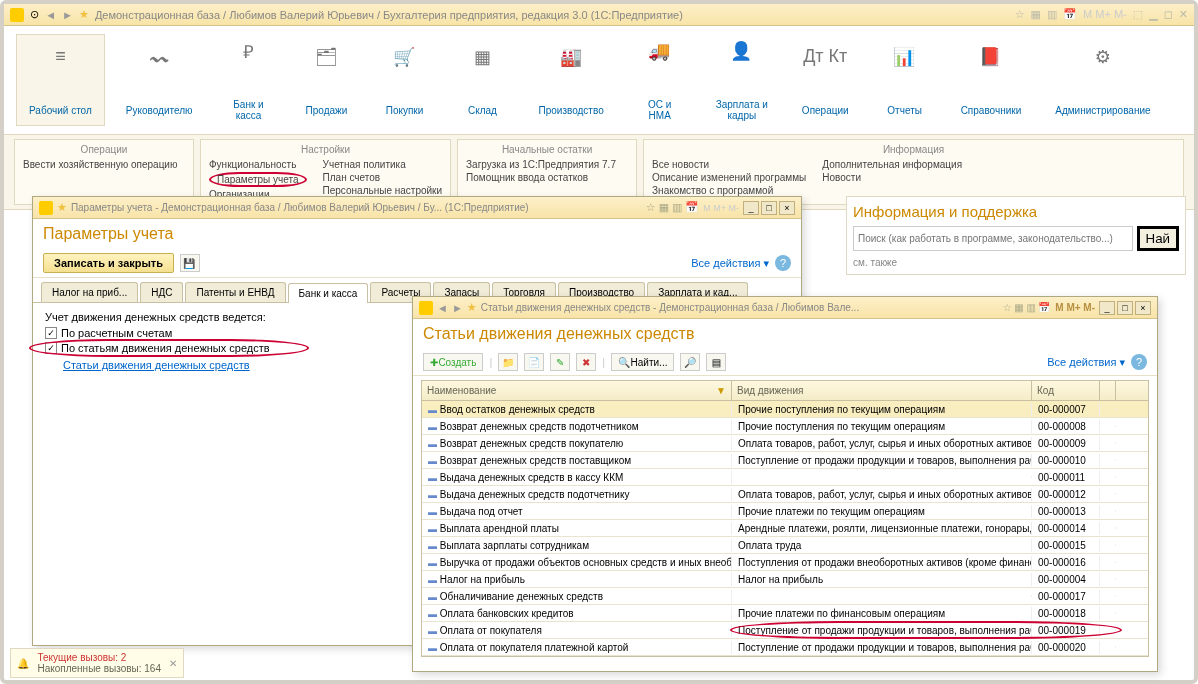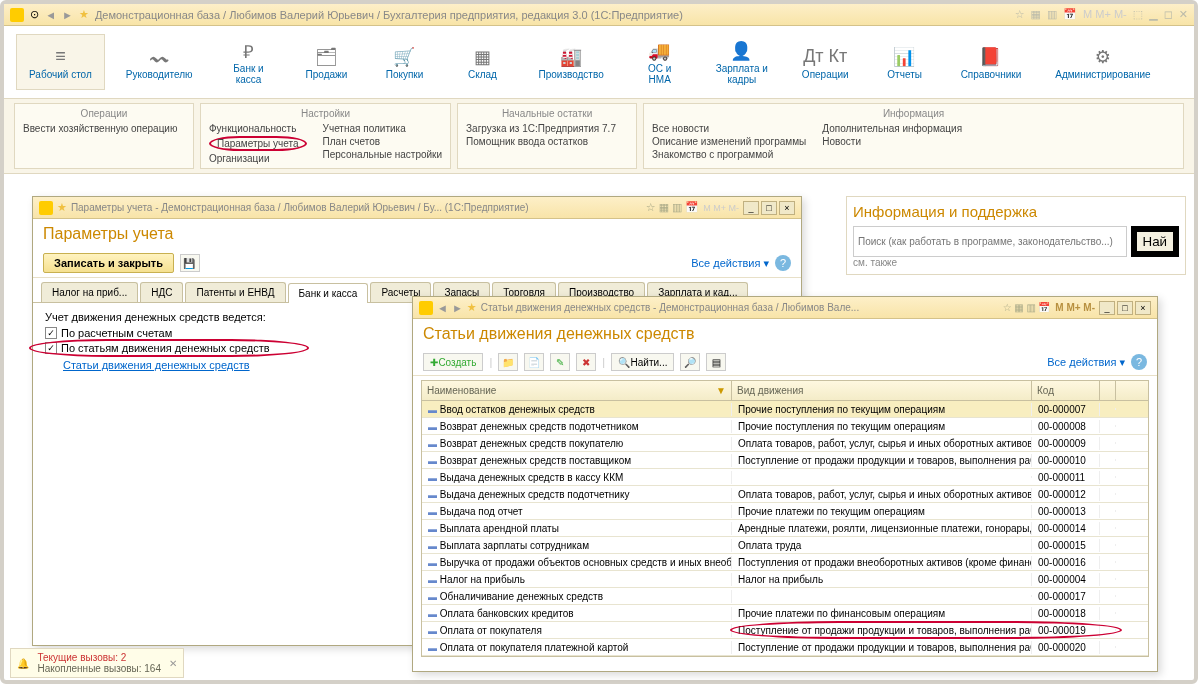--- a/index.html
+++ b/index.html
@@ -10,21 +10,21 @@
 .nav-arrow { color: #999; cursor: pointer; }
 .star { color: #f0c040; }
 .title-text { color: #888; font-size: 11px; flex: 1; white-space: nowrap; overflow: hidden; text-overflow: ellipsis; }
 .tb-right { display: flex; gap: 6px; }
 .tb-right span { color: #bba; font-size: 11px; }
 
 .main-nav { display: flex; background: #fff; border-bottom: 1px solid #e0d8c0; padding: 8px 12px; gap: 8px; }
 .nav-item { display: flex; flex-direction: column; align-items: center; justify-content: center; padding: 4px 12px; min-width: 70px; cursor: pointer; border: 1px solid transparent; }
 .nav-item.active { border: 1px solid #e0d8c0; background: #f9f5e8; }
 .nav-icon { font-size: 18px; color: #777; height: 24px; display: flex; align-items: center; }
-.nav-label { font-size: 10px; color: #0066aa; text-align: center; line-height: 1.1; }
+.nav-label { font-size: 10px; color: #0066aa; text-align: center; line-height: 1.1; margin-top: 36px; }
 
 .sub-panels { display: flex; background: #f9f5e8; padding: 4px 10px; gap: 6px; border-bottom: 1px solid #e0d8c0; }
 .sub-panel { border: 1px solid #e0d8c0; background: #fdfbf2; padding: 2px; min-width: 180px; }
 .sub-panel-title { text-align: center; color: #888; font-size: 10px; padding: 2px; }
 .sub-panel-body { display: flex; gap: 16px; padding: 2px 6px; }
 .sub-col { display: flex; flex-direction: column; gap: 2px; }
 .sub-link { color: #444; font-size: 10px; white-space: nowrap; cursor: pointer; }
 .highlight-oval { border: 2px solid #cc0033; border-radius: 50%/80%; padding: 0 6px; display: inline-block; }
 
 .window { position: absolute; background: #fff; border: 1px solid #b0a880; box-shadow: 3px 3px 8px rgba(0,0,0,0.15); }
@@ -46,21 +46,21 @@
 
 .form-area { padding: 8px 12px; }
 .form-label { font-size: 11px; margin-bottom: 4px; }
 .check-row { display: flex; align-items: center; gap: 4px; margin: 3px 0; font-size: 11px; }
 .check-box { width: 12px; height: 12px; border: 1px solid #888; display: inline-flex; align-items: center; justify-content: center; font-size: 9px; }
 .link-blue { color: #0066cc; text-decoration: underline; cursor: pointer; font-size: 11px; margin-left: 18px; margin-top: 2px; display: inline-block; }
 
 .info-panel { position: absolute; right: 12px; top: 196px; width: 340px; border: 1px solid #e0d8c0; padding: 6px; background: #fff; }
 .info-heading { color: #cc8800; font-size: 15px; margin-bottom: 6px; }
 .search-box { width: 100%; border: 1px solid #ccc; padding: 2px 4px; font-size: 10px; color: #aaa; }
-.search-btn { border: 6px solid #000000; padding: 2px 6px; background: #f4f0e0; cursor: pointer; }
+.search-btn { border: 3px solid #000000; padding: 2px 6px; background: #f4f0e0; cursor: pointer; }
 
 .grid { border: 1px solid #c8c0a0; }
 .grid-head { display: flex; background: linear-gradient(#fef8e0, #f4ecc8); border-bottom: 1px solid #c8c0a0; }
 .grid-head-cell { padding: 4px 5px; border-right: 1px solid #c8c0a0; font-size: 10px; color: #665; }
 .grid-row { display: flex; border-bottom: 1px solid #e8e4d0; height: 17px; align-items: center; }
 .grid-row.selected { background: #f8eec0; }
 .grid-cell { padding: 1px 6px; border-right: 1px solid #eee; font-size: 10px; white-space: nowrap; overflow: hidden; }
 .row-icon { width: 14px; font-size: 9px; color: #6688cc; text-align: center; }
 .col-name { width: 310px; }
 .col-type { width: 300px; }
@@ -199,21 +199,21 @@
       </div>
     </div>
   </div>
 
   <div class="info-panel">
     <div class="info-heading">Информация и поддержка</div>
     <div style="display:flex;gap:4px;margin-top:6px">
       <input class="search-box" placeholder="Поиск (как работать в программе, законодательство...)" style="">
       <button class="search-btn">Най</button>
     </div>
-    <div style="color:#888;font-size:10px">см. также</div>
+    <div style="color:#888;margin-top:6px;font-size:10px">см. также</div>
   </div>
 
   <div class="window" style="left:32px; top:196px; width:770px; height:450px;">
     <div class="win-titlebar">
       <span class="tb-icon"></span>
       <span class="star">★</span>
       <span class="win-title">Параметры учета - Демонстрационная база / Любимов Валерий Юрьевич / Бу...  (1С:Предприятие)</span>
       <span style="color:#aa8">☆ ▦ ▥ 📅</span>
       <span style="color:#ccc;font-size:9px">M M+ M-</span>
       <div class="win-controls">

